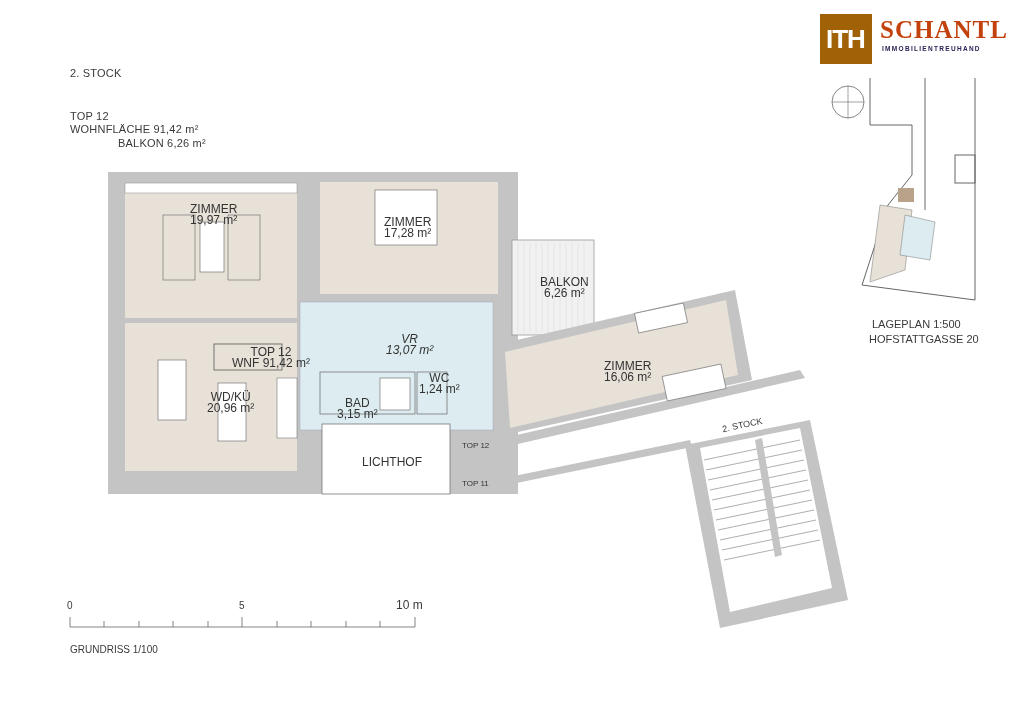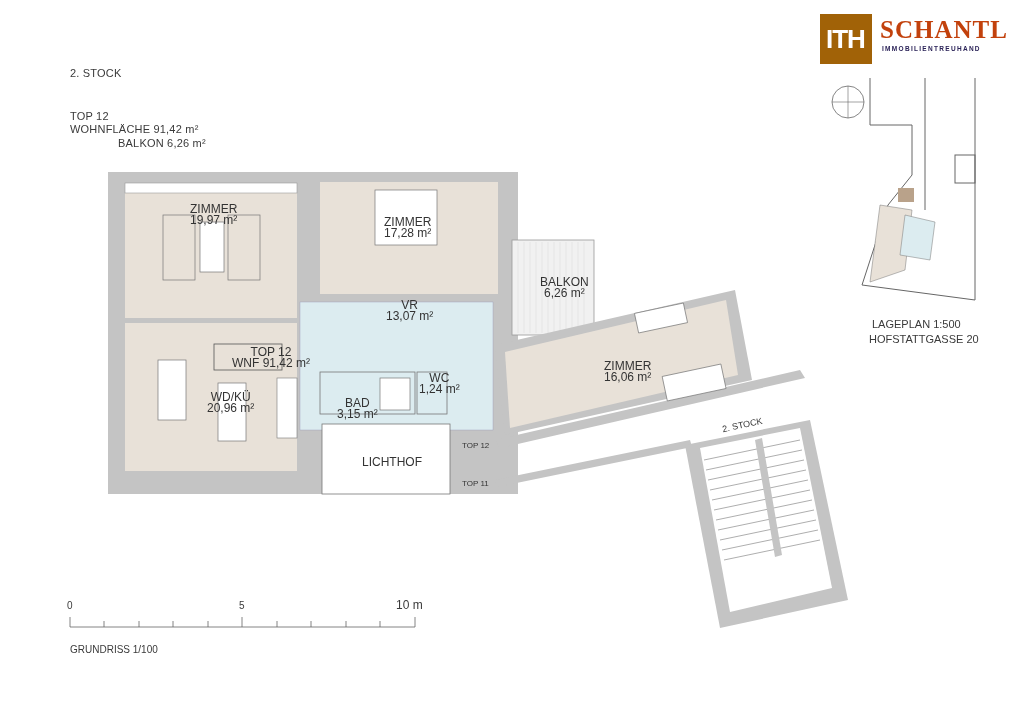--- a/index.html
+++ b/index.html
@@ -131,21 +131,21 @@
     <div>19,97 m²</div>
   </div>
 <div class="room-label" style="left:384px;top:217px;">
     <div>ZIMMER</div>
     <div>17,28 m²</div>
   </div>
 <div class="room-label" style="left:540px;top:277px;">
     <div>BALKON</div>
     <div>6,26 m²</div>
   </div>
-<div class="room-label" style="left:386px;top:300px;">
+<div class="room-label" style="left:386px;top:334px;font-style:italic;">
     <div>VR</div>
     <div>13,07 m²</div>
   </div>
 <div class="room-label" style="left:207px;top:392px;">
     <div>WD/KÜ</div>
     <div>20,96 m²</div>
   </div>
 <div class="room-label" style="left:337px;top:398px;">
     <div>BAD</div>
     <div>3,15 m²</div>

